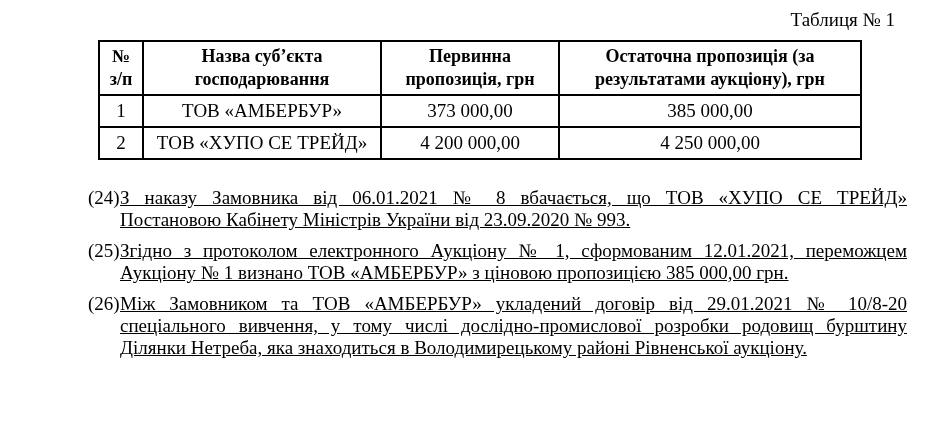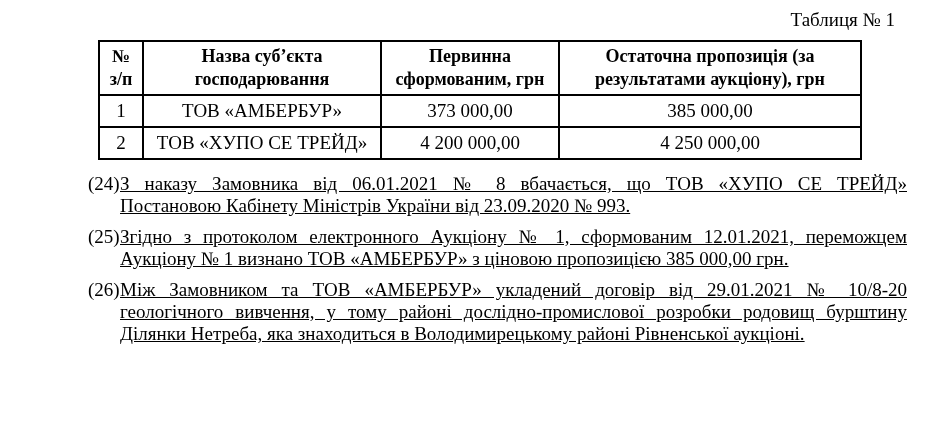--- a/index.html
+++ b/index.html
@@ -38,21 +38,21 @@
     font-size: 18px;
     line-height: 23px;
     padding: 3px 6px;
   }
   table.amounts td {
     font-size: 19px;
     line-height: 24px;
     padding: 3px 6px;
   }
   .paras {
-    margin-top: 13px;
+    margin-top: 27px;
   }
   .para {
     display: flex;
     margin: 0 0 9px 88px;
     font-size: 19px;
     line-height: 22px;
   }
   .para .marker {
     width: 32px;
     flex: none;
@@ -79,21 +79,21 @@
   <colgroup>
     <col style="width:44px">
     <col style="width:238px">
     <col style="width:178px">
     <col style="width:302px">
   </colgroup>
   <thead>
     <tr>
       <th>№ з/п</th>
       <th>Назва суб’єкта господарювання</th>
-      <th>Первинна сформованим, грн</th>
+      <th>Первинна пропозиція, грн</th>
       <th>Остаточна пропозиція (за результатами аукціону), грн</th>
     </tr>
   </thead>
   <tbody>
     <tr>
       <td>1</td>
       <td>ТОВ «АМБЕРБУР»</td>
       <td>373 000,00</td>
       <td>385 000,00</td>
     </tr>
@@ -121,18 +121,18 @@
     <div class="ptext">
       <div class="line">Згідно з протоколом електронного Аукціону № 1, сформованим 12.01.2021, переможцем</div>
       <div class="line">Аукціону № 1 визнано ТОВ «АМБЕРБУР» з ціновою пропозицією 385 000,00 грн.</div>
     </div>
   </div>
 
   <div class="para">
     <div class="marker">(26)</div>
     <div class="ptext">
       <div class="line">Між Замовником та ТОВ «АМБЕРБУР» укладений договір від 29.01.2021 № 10/8-20</div>
-      <div class="line">геологічного вивчення, у тому районі дослідно-промислової розробки родовищ бурштину</div>
-      <div class="line">Ділянки Нетреба, яка знаходиться в Володимирецькому районі Рівненської аукціоні.</div>
+      <div class="line">спеціального вивчення, у тому числі дослідно-промислової розробки родовищ бурштину</div>
+      <div class="line">Ділянки Нетреба, яка знаходиться в Володимирецькому районі Рівненської аукціону.</div>
     </div>
   </div>
 
 </div>
 
 </body></html>

